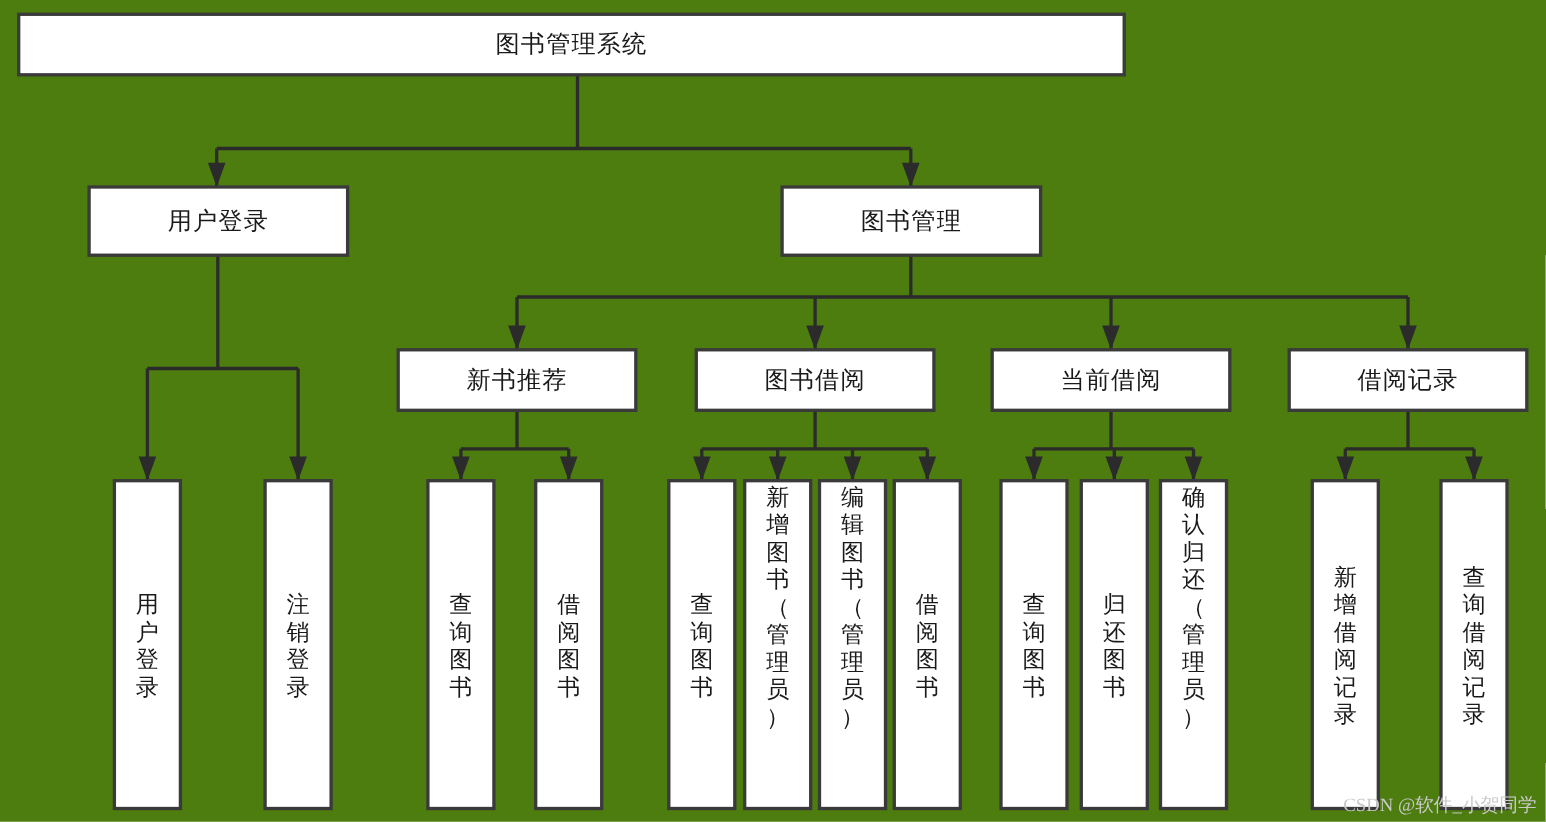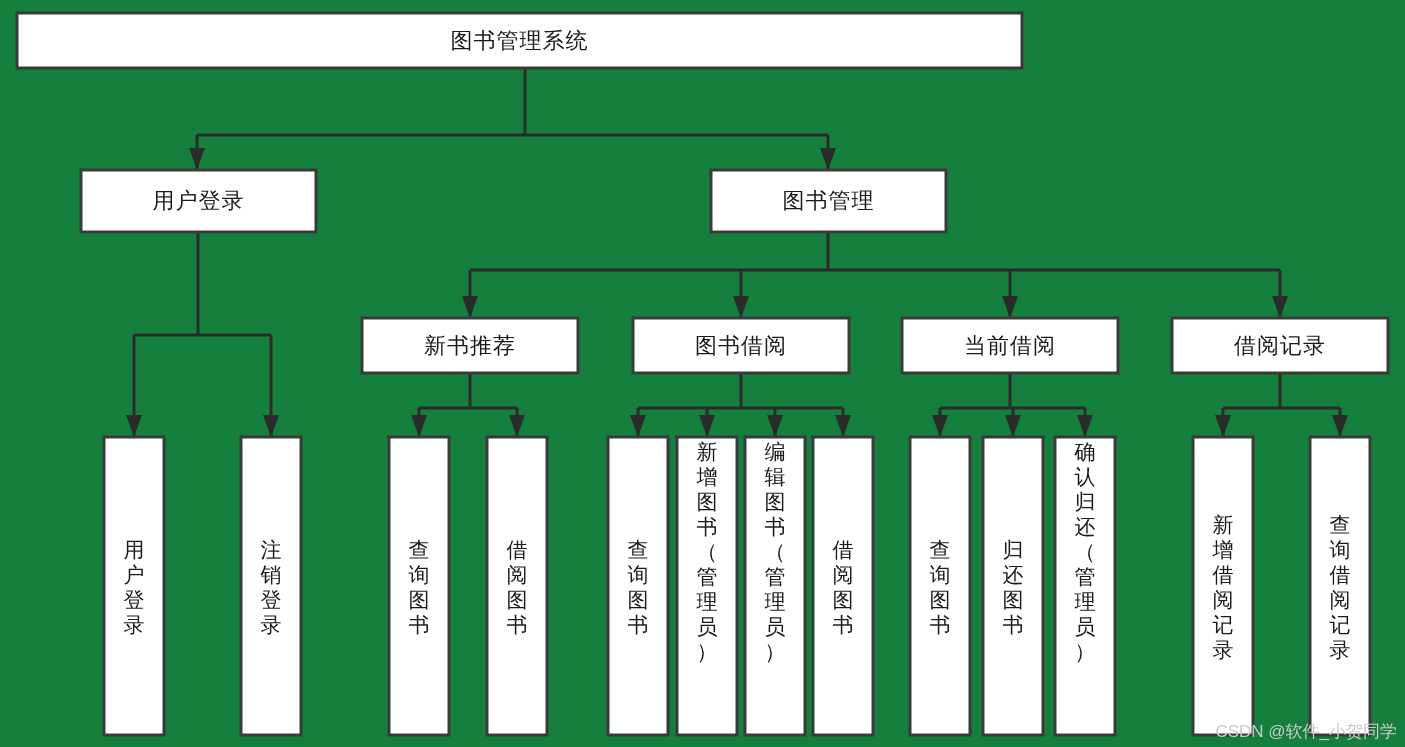--- a/index.html
+++ b/index.html
@@ -1,38 +1,38 @@
 <!DOCTYPE html>
 <html><head>
 <meta charset="utf-8">
 <title>图书管理系统 功能结构图</title>
 <style>
   html,body{margin:0;padding:0;background:#ffffff;}
   body{
     font-family:"Liberation Sans","DejaVu Sans",sans-serif;
     width:1405px;height:747px;overflow:hidden;
   }
-  #diagram-root{position:relative;width:1405px;height:747px;background:#15803d;}
+  #diagram-root{position:relative;width:1405px;height:747px;background:#4d7c0f;}
   svg#tree-svg{position:absolute;left:0;top:0;width:1405px;height:747px;display:block;}
   .node-box{fill:#ffffff;stroke:#3a3a3a;stroke-width:3;}
   .connector{stroke:#2b2b2b;stroke-width:3;fill:none;stroke-linecap:butt;}
   .arrow-head{fill:#2b2b2b;stroke:none;}
   .node-label-h{
     font-family:"DejaVu Sans","Liberation Sans",sans-serif;
     font-size:22px;fill:#1a1a1a;text-anchor:middle;dominant-baseline:middle;
     letter-spacing:1px;
   }
   .node-label-v{
     font-family:"DejaVu Sans","Liberation Sans",sans-serif;
     font-size:21px;fill:#1a1a1a;text-anchor:middle;
     letter-spacing:0px;
   }
   .watermark{
     position:absolute;right:8px;bottom:4px;
-    font-family:Liberation Sans, sans-serif;
+    font-family:Liberation Serif, serif;
     font-size:17px;color:#c9c9c9;white-space:nowrap;
     pointer-events:none;user-select:none;margin-top:44px;
   }
 </style>
 </head>
 <body>
 
 <div id="diagram-root">
   <svg id="tree-svg" viewBox="0 0 1405 747">
     <g id="connector-layer">

